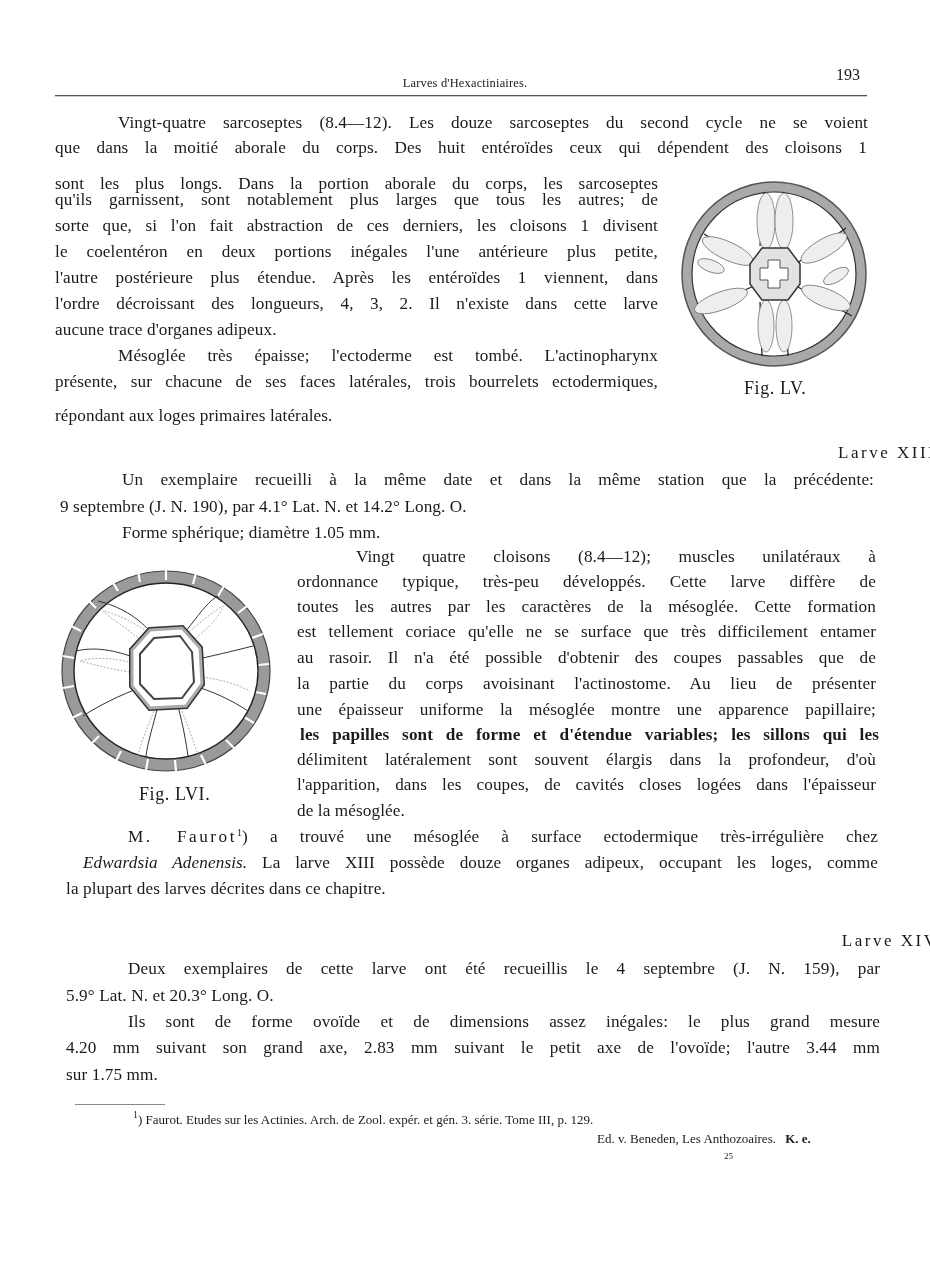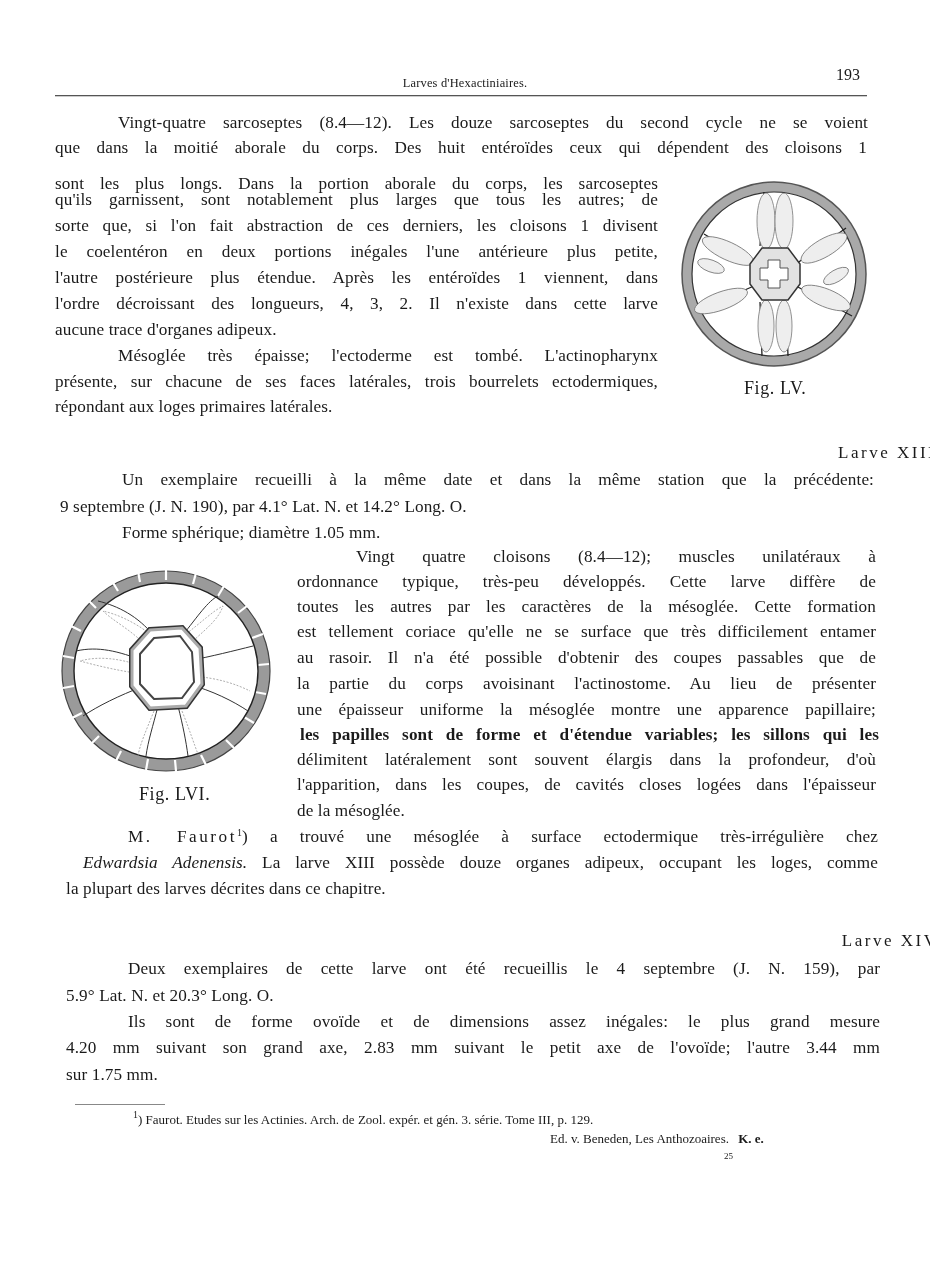--- a/index.html
+++ b/index.html
@@ -52,21 +52,21 @@
   <div class="line j" style="left:55px; top:216px; width:603px;">sorte que, si l'on fait abstraction de ces derniers, les cloisons 1 divisent</div>
   <div class="line j" style="left:55px; top:242px; width:603px;">le coelentéron en deux portions inégales l'une antérieure plus petite,</div>
   <div class="line j" style="left:55px; top:268px; width:603px;">l'autre postérieure plus étendue. Après les entéroïdes 1 viennent, dans</div>
   <div class="line j" style="left:55px; top:294px; width:603px;">l'ordre décroissant des longueurs, 4, 3, 2. Il n'existe dans cette larve</div>
   <div class="line" style="left:55px; top:320px;">aucune trace d'organes adipeux.</div>
 </div>
 
 <div>
   <div class="line j" style="left:118px; top:346px; width:540px;">Mésoglée très épaisse; l'ectoderme est tombé. L'actinopharynx</div>
   <div class="line j" style="left:55px; top:372px; width:603px;">présente, sur chacune de ses faces latérales, trois bourrelets ectodermiques,</div>
-  <div class="line" style="left:55px; top:397px;">répondant aux loges primaires latérales.</div>
+  <div class="line" style="left:55px; top:406px;">répondant aux loges primaires latérales.</div>
 </div>
 
 <div class="fig" style="left:676px; top:176px; width:196px; height:196px;">
   <svg width="196" height="196" viewBox="0 0 196 196">
     <defs>
       <radialGradient id="ringg" cx="50%" cy="50%" r="50%">
         <stop offset="85%" stop-color="#b8b8b8"></stop>
         <stop offset="100%" stop-color="#8a8a8a"></stop>
       </radialGradient>
     </defs>
@@ -198,17 +198,17 @@
 <div>
   <div class="line j" style="left:128px; top:1012px; width:752px;">Ils sont de forme ovoïde et de dimensions assez inégales: le plus grand mesure</div>
   <div class="line j" style="left:66px; top:1038px; width:814px;">4.20 mm suivant son grand axe, 2.83 mm suivant le petit axe de l'ovoïde; l'autre 3.44 mm</div>
   <div class="line" style="left:66px; top:1065px;">sur 1.75 mm.</div>
 </div>
 
 <div class="abs foot-rule"></div>
 <div class="footnote" style="left:133px; top:1112px;">
   <sup>1</sup><span>) Faurot. Etudes sur les Actinies. Arch. de Zool. expér. et gén. 3. série. Tome III, p. 129.</span>
 </div>
-<div class="footnote" style="left:550px; top:1131px;">
+<div class="footnote" style="left:597px; top:1131px;">
   <span>Ed. v. Beneden, Les Anthozoaires.</span>
   <b style="margin-left:6px;">K. e.</b>
 </div>
 <div class="footnote" style="left:724px; top:1151px; font-size:9px;">25</div>
 
 </body></html>

